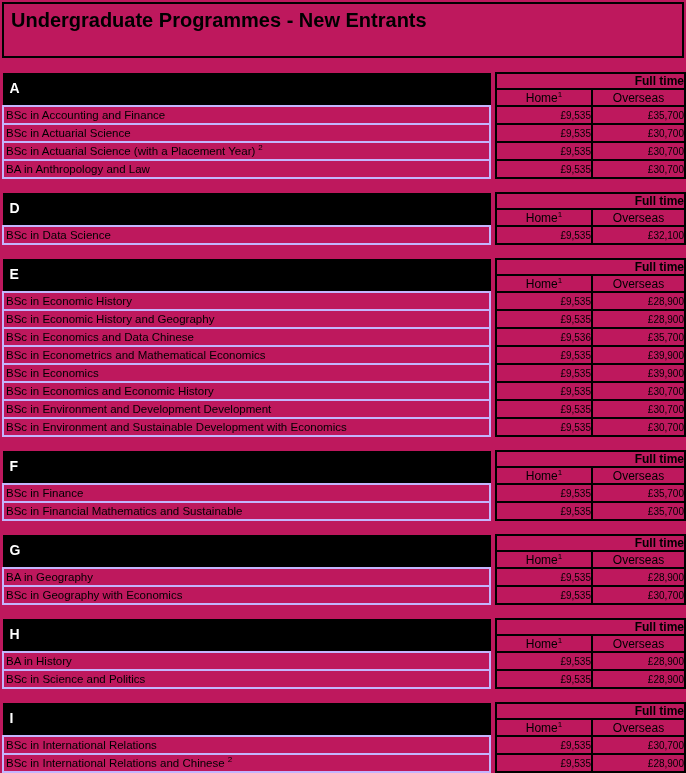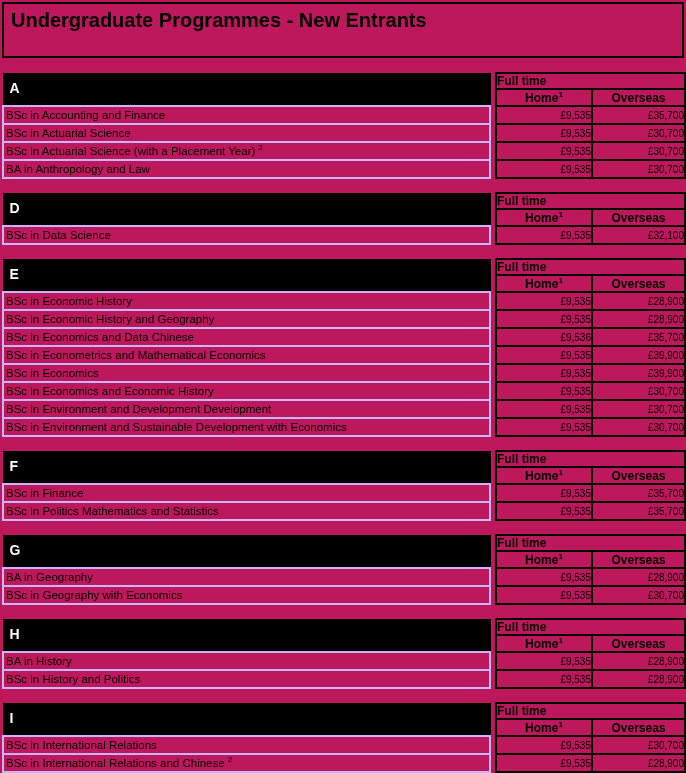--- a/index.html
+++ b/index.html
@@ -50,30 +50,30 @@
     padding-left: 6px !important;
     padding-bottom: 3px !important;
     vertical-align: middle;
     border: 1px solid #000;
   }
   .gutter {
     border: none;
   }
   .ft-cell {
     border: 2px solid #000;
-    text-align: left;
+    text-align: right;
     font-weight: bold;
     font-size: 12px;
     height: 14px;
     vertical-align: middle;
   }
   .head-cell {
     border: 2px solid #000;
     text-align: center;
-    font-weight: bold;
+    font-weight: normal;
     font-size: 12px;
     height: 15px;
     vertical-align: middle;
   }
   .name-cell {
     border: 2px solid #c4b5fd;
     font-size: 11.5px;
     height: 14px;
     padding: 1px 2px 1px 2px !important;
     vertical-align: middle;
@@ -282,21 +282,21 @@
         </tr>
 
   <tr>
     <td class="name-cell"><span>BSc in Finance</span></td>
     <td class="gutter"></td>
     <td class="fee-cell">£9,535</td>
     <td class="fee-cell">£35,700</td>
   </tr>
 
   <tr>
-    <td class="name-cell"><span>BSc in Politics Mathematics and Statistics</span></td>
+    <td class="name-cell"><span>BSc in Financial Mathematics and Sustainable</span></td>
     <td class="gutter"></td>
     <td class="fee-cell">£9,535</td>
     <td class="fee-cell">£35,700</td>
   </tr>
 </tbody>
     </table>
   </div>
 
   <div class="section">
     <table class="fees">
@@ -354,21 +354,21 @@
         </tr>
 
   <tr>
     <td class="name-cell"><span>BA in History</span></td>
     <td class="gutter"></td>
     <td class="fee-cell">£9,535</td>
     <td class="fee-cell">£28,900</td>
   </tr>
 
   <tr>
-    <td class="name-cell"><span>BSc in History and Politics</span></td>
+    <td class="name-cell"><span>BSc in Science and Politics</span></td>
     <td class="gutter"></td>
     <td class="fee-cell">£9,535</td>
     <td class="fee-cell">£28,900</td>
   </tr>
 </tbody>
     </table>
   </div>
 
   <div class="section">
     <table class="fees">

